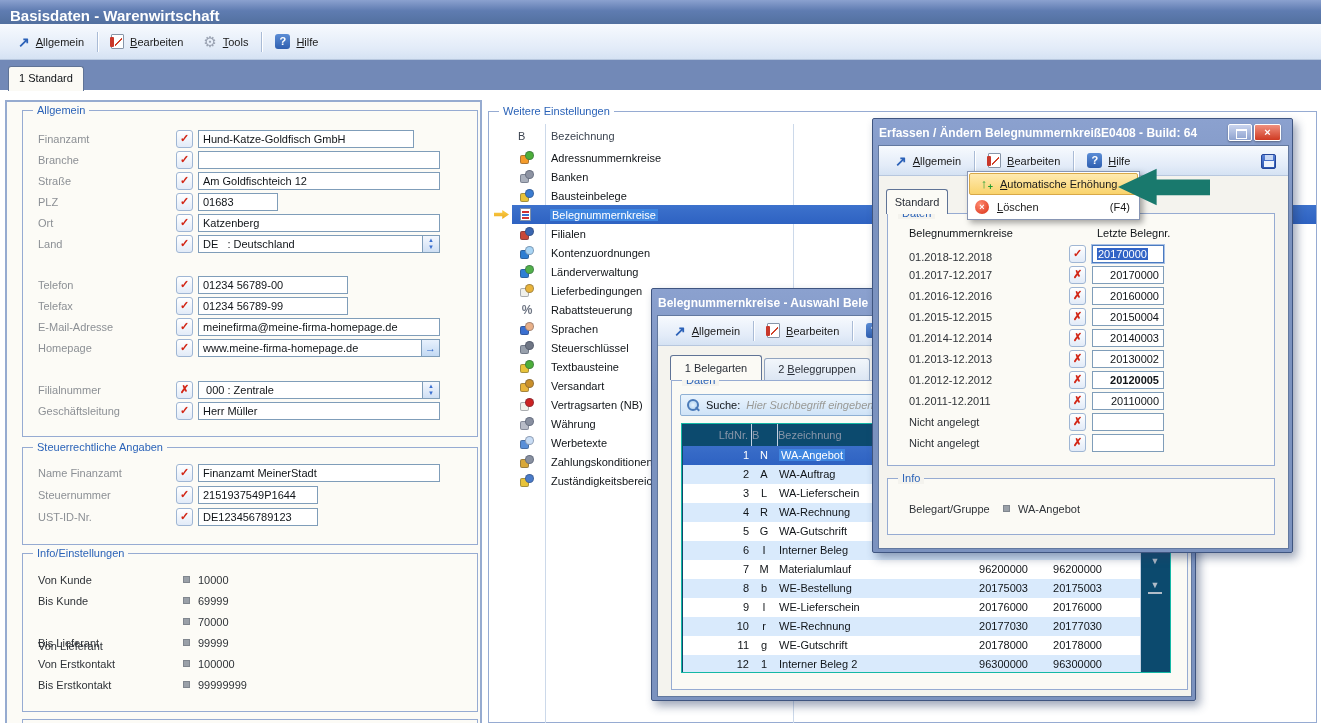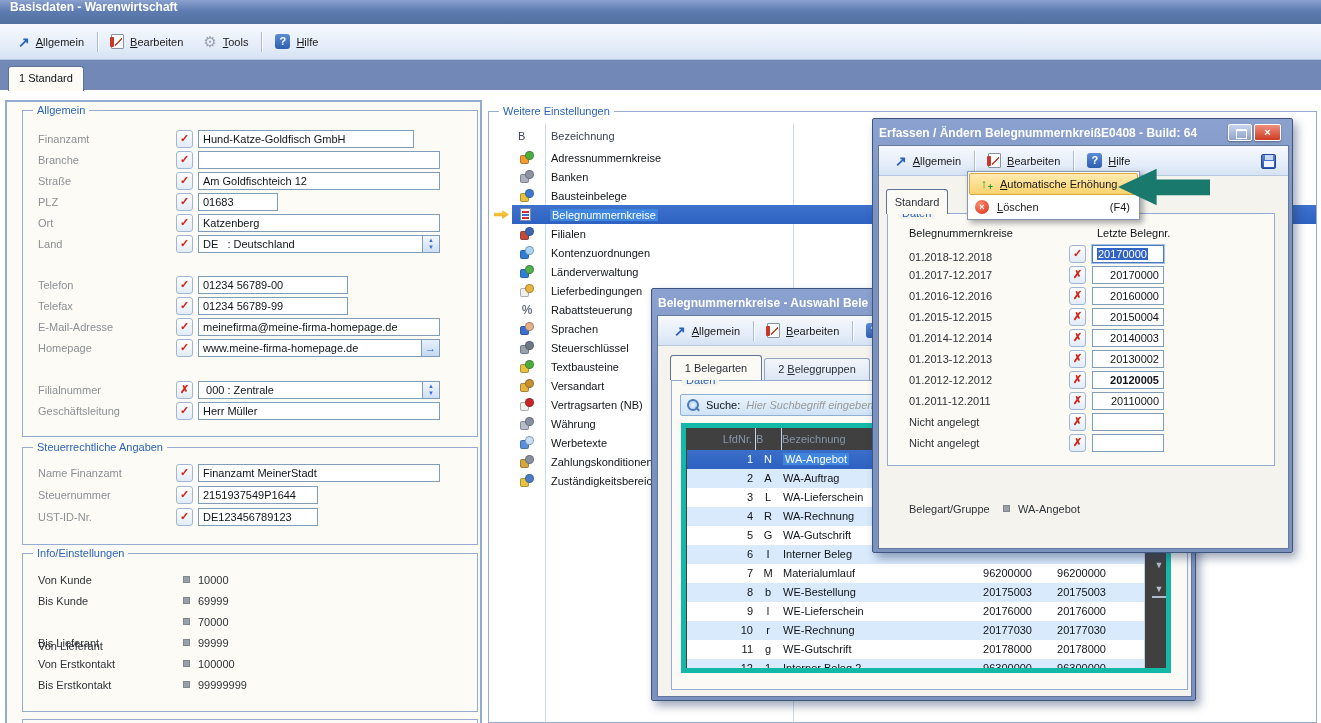--- a/index.html
+++ b/index.html
@@ -1,21 +1,21 @@
 <!DOCTYPE html>
 <html><head>
 <meta charset="utf-8">
 <style>
   *{margin:0;padding:0;box-sizing:border-box}
   body{font-family:"Liberation Sans",sans-serif;font-size:11px;background:#fff;color:#101418}
   .screen{position:relative;width:1321px;height:723px;background:#ffffff;overflow:hidden}
 
   
   .tbar{background:linear-gradient(180deg,#8ba1cf 0%,#5f7cb1 45%,#52709f 100%);color:#fff;
-        font-weight:bold;font-size:12px;display:flex;align-items:flex-start}
+        font-weight:bold;font-size:15px;display:flex;align-items:flex-end}
   .main-tbar{position:absolute;left:0;top:0;width:1321px;height:24px;padding-left:10px}
   .mbar{background:linear-gradient(180deg,#f7fafe 0%,#e2ebf8 70%,#d5e2f3 100%);
         border-bottom:1px solid #b7c7de;display:flex;align-items:center}
   .main-mbar{position:absolute;left:0;top:24px;width:1321px;height:36px;padding-left:8px}
   .mitem{display:flex;align-items:center;gap:6px;padding:3px 10px;border-radius:3px;cursor:default}
   .mitem .lbl{display:block;color:#1a1a1a}
   .mitem .lbl::first-letter{text-decoration:underline}
   .msep{width:1px;height:20px;background:#a9bbd6;box-shadow:1px 0 0 #fff;margin:0 3px}
   .tabband{position:absolute;left:0;top:60px;width:1321px;height:30px;background:#7289b7}
   .tab{position:absolute;background:#fbfaf5;border:1px solid #5f7396;border-bottom:none;
@@ -404,21 +404,21 @@
       <div class="tab2 act" style="left:12px;top:39px;width:92px;height:25px;line-height:24px">1 Belegarten</div>
       <div class="tab2" style="left:106px;top:42px;width:106px;height:22px;line-height:21px">2 <u>B</u>eleggruppen</div>
       <div class="grp" style="left:13px;top:64px;width:517px;height:310px;background:#fbfaf5">
         <span class="legend" style="background:#f4f3ee">Daten</span>
       </div>
       <div class="searchbar" style="left:22px;top:78px;width:500px;height:22px">
         <span class="ic ic-mag"></span>
         <span>Suche:</span>
         <span class="ph">Hier Suchbegriff eingeben</span>
       </div>
-      <div id="select-table" style="position:absolute;left:23px;top:107px;width:490px;height:250px;border:5px solid #14b8a6;background:#404040;overflow:hidden">
+      <div id="select-table" style="position:absolute;left:23px;top:107px;width:490px;height:250px;border:1px solid #14b8a6;background:#0c4a6e;overflow:hidden">
           <div class="t-headrow" style="position: absolute; left: 0px; top: 2px; width: 488px; height: 19px;">
             <span class="t-cell" style="position: absolute; left: 2px; top: 0px; width: 64px; height: 19px; text-align: right;">LfdNr.</span>
             <span class="t-cell" style="position: absolute; left: 70px; top: 0px; width: 22px; height: 19px; text-align: left;">B</span>
             <span class="t-cell" style="position: absolute; left: 96px; top: 0px; width: 174px; height: 19px; text-align: left;">Bezeichnung</span>
           </div>
           <div class="vline" style="position: absolute; left: 69px; top: 0px; width: 1px; height: 248px;"></div>
           <div class="vline" style="position: absolute; left: 95px; top: 0px; width: 1px; height: 248px;"></div>
           <div class="vline" style="position: absolute; left: 270px; top: 0px; width: 1px; height: 248px;"></div>
           <div class="vline" style="position: absolute; left: 345px; top: 0px; width: 1px; height: 248px;"></div>
           <div class="vline" style="position: absolute; left: 420px; top: 0px; width: 1px; height: 248px;"></div>
@@ -592,20 +592,23 @@
           <span class="chkbtn" style="position: absolute; left: 190px; top: 267px; width: 17px; height: 18px;">✗</span>
           <div class="einp" style="position: absolute; left: 213px; top: 267px; width: 72px; height: 18px;">
             <span class="v"></span>
           </div>
           <span class="ilabel" style="position: absolute; left: 30px; top: 291px;">Nicht angelegt</span>
           <span class="chkbtn" style="position: absolute; left: 190px; top: 288px; width: 17px; height: 18px;">✗</span>
           <div class="einp" style="position: absolute; left: 213px; top: 288px; width: 72px; height: 18px;">
             <span class="v"></span>
           </div>
         </div>
+      <div class="grp" style="left:8px;top:332px;width:388px;height:57px;background:#fbfaf5">
+        <span class="legend" style="background:#f4f3ee">Info</span>
+      </div>
       <span class="ilabel" style="position:absolute;left:30px;top:357px">Belegart/Gruppe</span>
       <span class="ibullet" style="left:124px;top:359px"></span>
       <span class="ivalue" style="position:absolute;left:139px;top:357px">WA-Angebot</span>
     </div>
   </div>
 
   <div class="ctx" style="left:967px;top:171px;width:173px">
     <div class="ctx-item hot">
       <span class="ic ic-autoinc">↑</span>
       <span class="lbl">Automatische Erhöhung</span>

